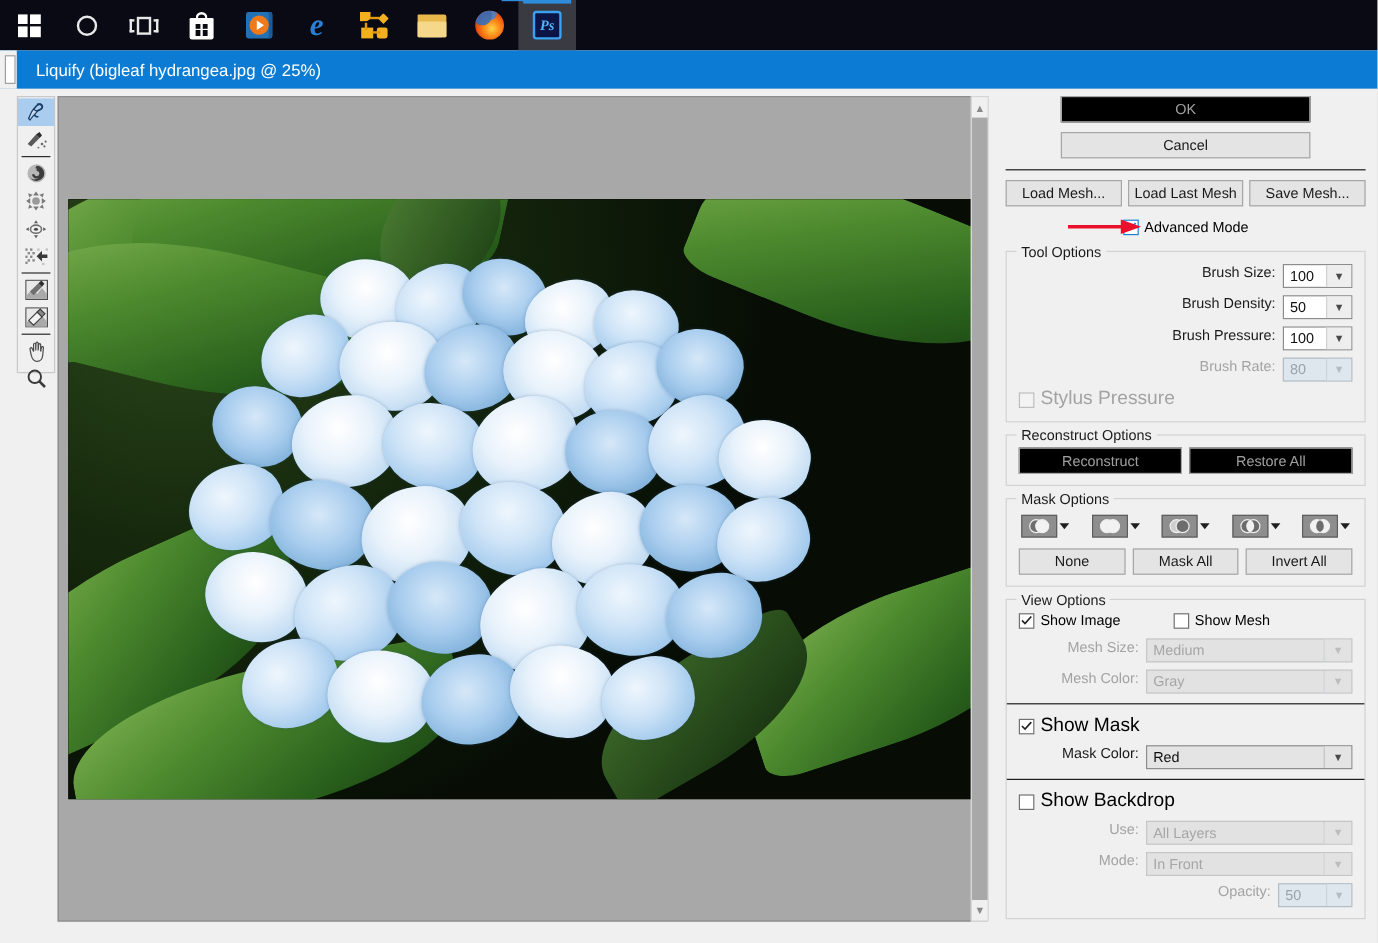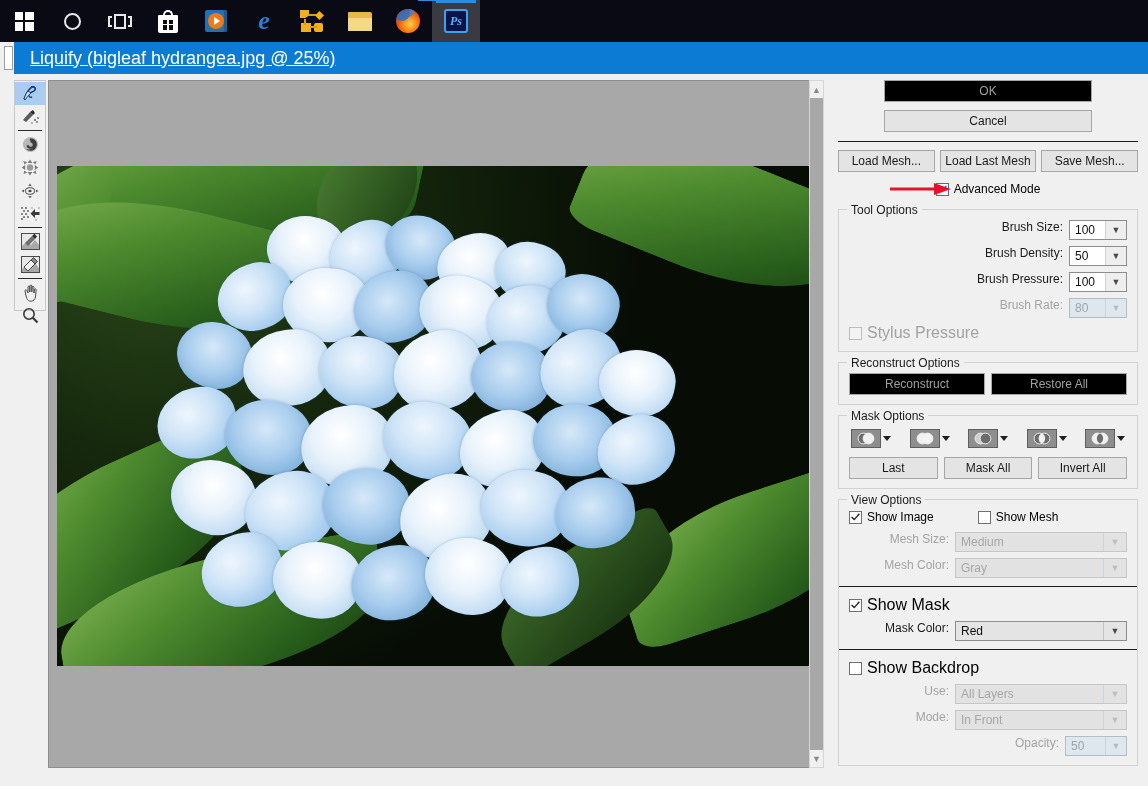--- a/index.html
+++ b/index.html
@@ -103,21 +103,21 @@
      display:flex; align-items:center; justify-content:center;
      color:#4fb6ff; font-weight:bold; font-size:12px; font-style:italic;
      font-family:"Liberation Serif", serif; }
 
   
   .titlebar {
     position:absolute; left:0; top:42px; width:1148px; height:32px;
     background:#0b7bd4; color:#ffffff;
     display:flex; align-items:center;
   }
-  .titlebar .ttxt { margin-left:30px; font-size:18px;text-decoration:underline; }
+  .titlebar .ttxt { margin-left:30px; font-size:14px; }
   .tb-left-edge { position:absolute; left:0; top:42px; width:14px; height:32px; background:#f0f0f0;}
   .tb-left-edge i { position:absolute; left:4px; top:4px; width:9px; height:24px;
      background:#ffffff; border:1px solid #9e9e9e; box-sizing:border-box; }
 
   
   .dlg { position:absolute; left:0; top:74px; width:1148px; height:712px; background:#f0f0f0; }
 
   
   .toolbar {
     position:absolute; left:14px; top:6px; width:32px; height:231px;
@@ -645,21 +645,21 @@
                 <circle cx="8.5" cy="6.5" r="5.4" fill="#f2f2f2" stroke="#eee" stroke-width="1"></circle>
                 <circle cx="13.5" cy="6.5" r="5.4" fill="#f2f2f2" stroke="#eee" stroke-width="1"></circle>
                 <path d="M11 1.6 A5.4 5.4 0 0 1 11 11.4 A5.4 5.4 0 0 1 11 1.6 Z" fill="#6d6d6d"></path>
               </svg>
             </span>
             <span class="mi-arw"></span>
           </span>
         </div>
 
         <div class="mbtn-row">
-          <div class="pbtn">Last</div>
+          <div class="pbtn">None</div>
           <div class="pbtn">Mask All</div>
           <div class="pbtn">Invert All</div>
         </div>
       </div>
 
       <div class="group">
         <span class="legend">View Options</span>
 
         <div style="display:flex; align-items:center; margin-bottom:8px;">
           <span class="chk plain">

